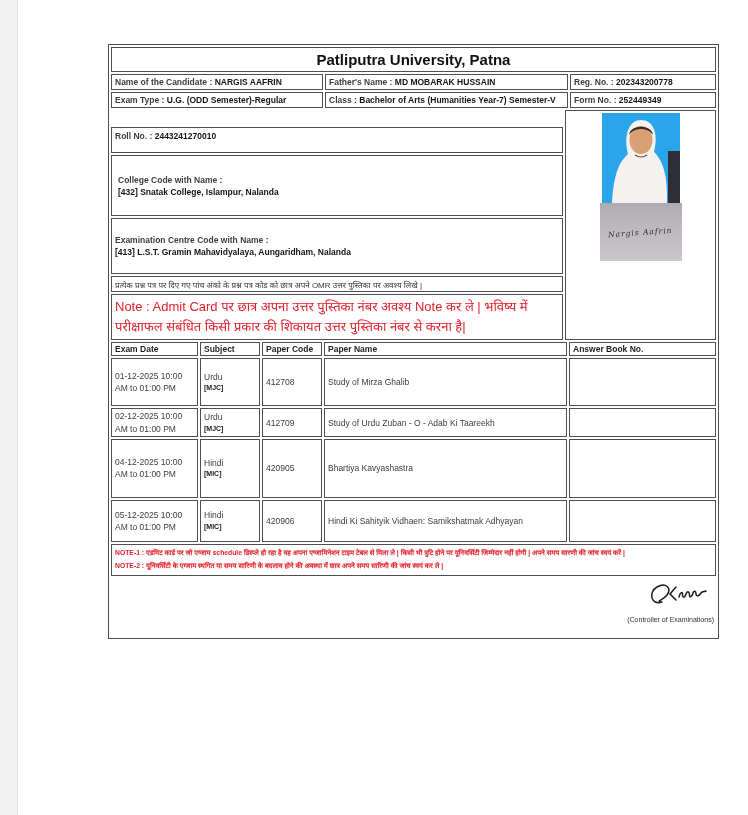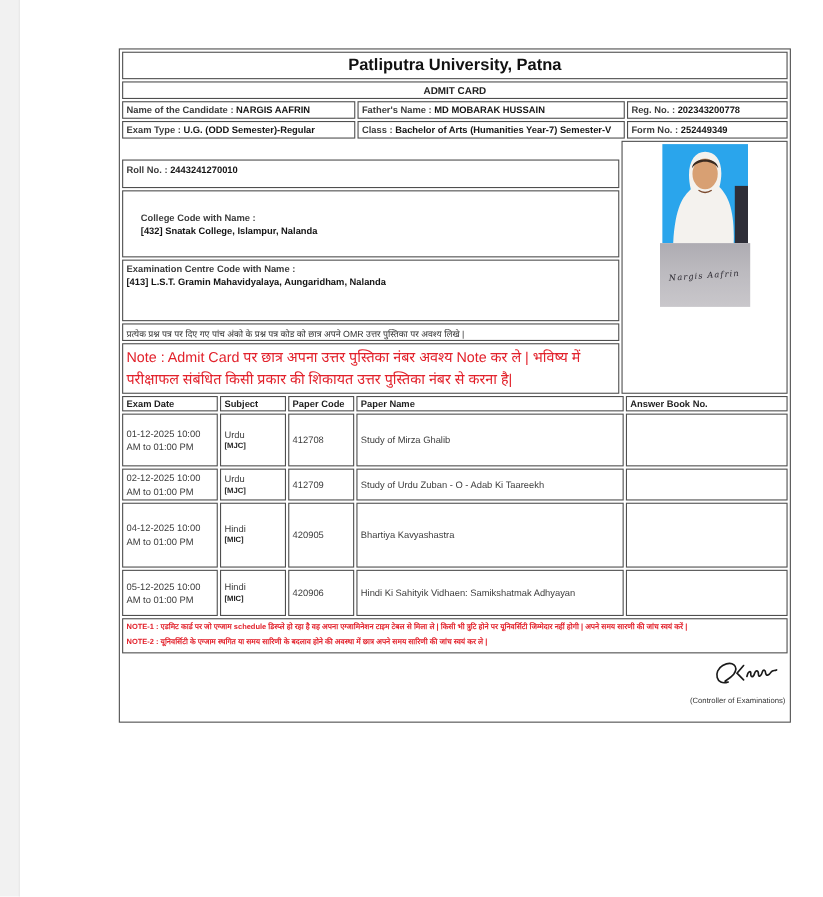--- a/index.html
+++ b/index.html
@@ -12,22 +12,22 @@
   .admit-box { height:16px; display:flex; align-items:center; justify-content:center; font-size:9px; font-weight:bold; color:#222; }
   table { border-collapse:separate; border-spacing:2px; width:calc(100% + 4px); margin:-2px; table-layout:fixed; }
   td, th { border:1px solid #4f4f4f; font-size:8.5px; padding:1px 3px; vertical-align:middle; text-align:left; color:#3c3c3c; }
   th { font-weight:bold; color:#1f1f1f; }
   .lbl { color:#3c3c3c; font-weight:bold; }
   .val { color:#141414; font-weight:bold; }
   .info-td { height:16px; white-space:nowrap; overflow:hidden; }
   .mid { display:flex; gap:2px; }
   .mid-left { flex:1 1 auto; display:flex; flex-direction:column; gap:2px;margin-top:17px; }
   .roll-box { height:26px; padding:3px 3px; font-size:8.5px; }
-  .college-box { height:61px; padding:2px 16px; font-size:8.5px; display:flex; flex-direction:column; justify-content:center; gap:2px; }
-  .centre-box { height:56px; padding:2px 3px; font-size:8.5px; display:flex; flex-direction:column; gap:2px; }
+  .college-box { height:61px; padding:2px 6px; font-size:8.5px; display:flex; flex-direction:column; justify-content:center; gap:2px; }
+  .centre-box { height:56px; padding:2px 3px; font-size:8.5px; display:flex; flex-direction:column; justify-content:center; gap:2px; }
   .omr-box { height:16px; padding:2px 3px; font-size:8px; color:#333; }
   .rednote-box { min-height:28px; padding:2px 3px; font-size:13px; font-weight:normal; color:#e2212b; line-height:1.55; }
   .photo-cell { width:151px; flex:0 0 151px; display:flex; flex-direction:column; align-items:center; }
   .photo { width:78px; height:90px; margin-top:2px; display:block; }
   .sig-strip { width:82px; height:58px; background:linear-gradient(180deg,#aeacb2 0%,#bcbabf 45%,#c9c7cb 100%); display:flex; align-items:center; justify-content:center; }
   .sig-text { font-family:"DejaVu Serif",serif; font-style:italic; font-size:7.5px; color:#2e2b33; transform:rotate(-4deg); letter-spacing:1px; }
   .exam-th { height:14px; }
   .date-cell { line-height:1.45; }
   .subj-cell { line-height:1.35; }
   .subj-tag { font-size:7px; font-weight:bold; color:#222; display:block; }
@@ -38,21 +38,20 @@
 </style>
 </head>
 <body>
 
 <div class="gutter"></div>
 
 <div class="doc">
 
   <div class="box title-box">Patliputra University, Patna</div>
 
-  <div class="box admit-box">ADMIT CARD</div>
 
   <table>
     <colgroup>
         <col style="width:212px">
         <col style="width:243px">
         <col>
       </colgroup>
     <tbody>
         <tr>
       <td class="info-td"><span class="lbl">Name of the Candidate : </span><span class="val">NARGIS AAFRIN</span></td>

